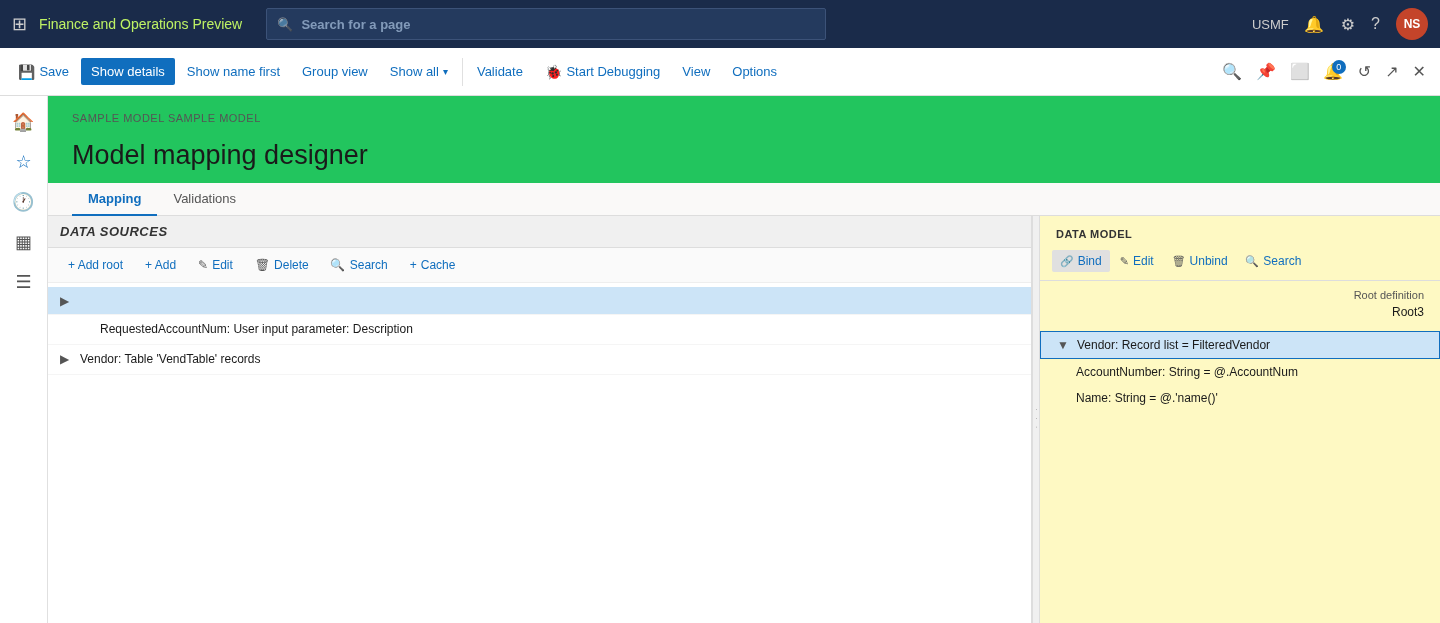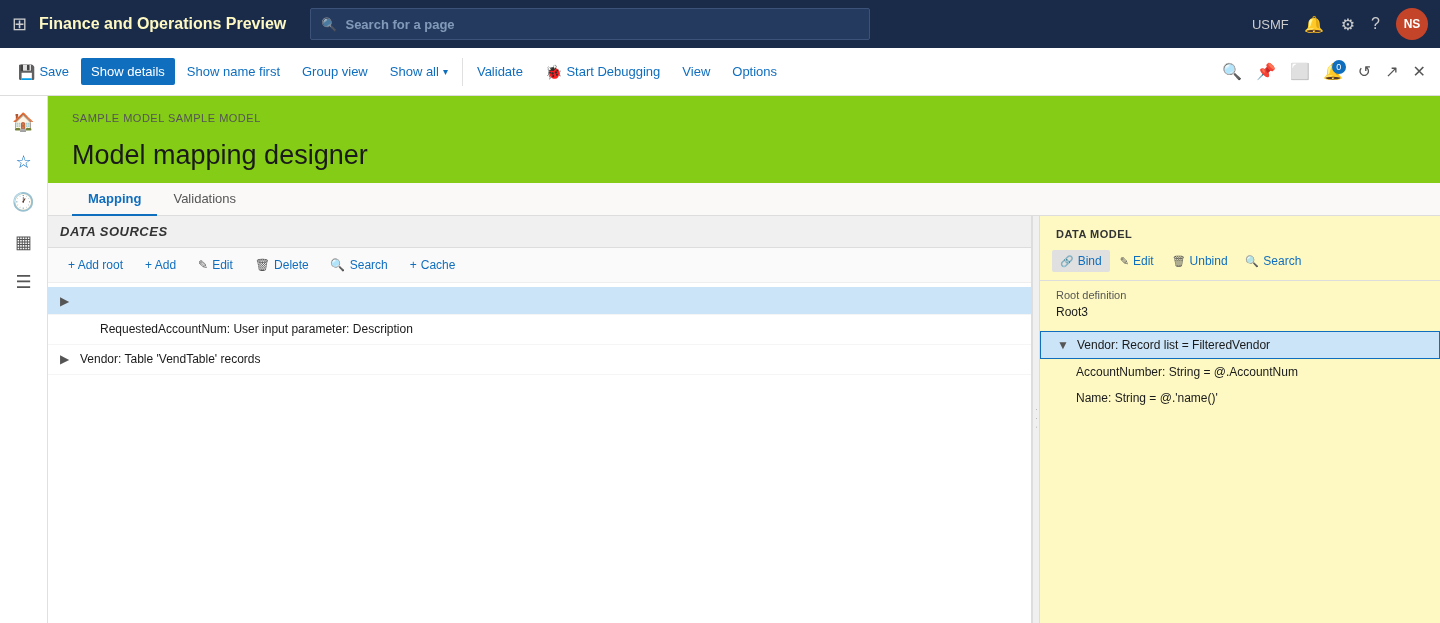--- a/index.html
+++ b/index.html
@@ -9,21 +9,21 @@
     .top-nav {
       height: 48px;
       background: #1a2b4a;
       display: flex;
       align-items: center;
       padding: 0 12px;
       gap: 8px;
       color: #fff;
     }
     .top-nav .app-grid-icon { font-size: 18px; color: #ccc; cursor: pointer; margin-right: 4px; }
-    .top-nav .app-title { font-size: 16px; font-weight: 700; color: #fef9c3; white-space: nowrap; }
+    .top-nav .app-title { font-size: 14px; font-weight: 400; color: #bef264; white-space: nowrap; }
     .top-nav .search-bar {
       flex: 1;
       max-width: 560px;
       margin: 0 16px;
       background: #243a5e;
       border: 1px solid #3c5278;
       border-radius: 2px;
       display: flex;
       align-items: center;
       padding: 0 10px;
@@ -78,21 +78,21 @@
       width: 36px; height: 36px; display: flex; align-items: center; justify-content: center;
       border-radius: 2px; color: #555; font-size: 18px; cursor: pointer;
     }
     .sidebar-icon.active { color: #106ebe; }
 
     
     .main-content { flex: 1; display: flex; flex-direction: column; overflow: hidden; background: #faf9f8; }
 
     .page-header {
       padding: 16px 12px 0 24px;
-      background: #84cc16;
+      background: #22c55e;
     }
     .breadcrumb { font-size: 11px; color: #555; text-transform: uppercase; letter-spacing: 0.5px; margin-bottom: 4px; }
     .page-title { font-size: 27px; font-weight: 300; color: #1a1a1a; margin-bottom: 12px; margin-top: 16px; }
 
     .tabs {
       display: flex; gap: 0; border-bottom: 1px solid #ddd;
       padding: 0 24px;
     }
     .tab {
       padding: 8px 16px; font-size: 13px; color: #555; cursor: pointer;
@@ -157,21 +157,21 @@
       display: flex; align-items: center; gap: 2px;
       padding: 4px 12px 8px 12px; border-bottom: 1px solid #ddd;
     }
     .right-panel-btn {
       display: flex; align-items: center; gap: 4px;
       padding: 4px 8px; border: none; background: none;
       font-size: 12px; color: #106ebe; cursor: pointer;
       border-radius: 2px;
     }
     .right-panel-btn.cursor-hover { background: #e0e0e0; }
-    .root-def-section { padding: 8px 16px; }
+    .root-def-section { padding: 8px 16px; text-align: right; }
     .root-def-label { font-size: 11px; color: #555; margin-bottom: 4px; }
     .root-def-value { font-size: 12px; font-weight: 500; color: #1a1a1a; }
     .right-tree { flex: 1; overflow-y: auto; padding: 4px 0; }
     .right-tree-item {
       display: flex; align-items: center;
       padding: 6px 16px; cursor: pointer; font-size: 12px; color: #1a1a1a;
     }
     .right-tree-item.selected { background: #cce4f7; border: 1px solid #106ebe; }
     .right-tree-item .expand-icon { width: 16px; min-width: 16px; color: #555; margin-right: 4px; }
 

